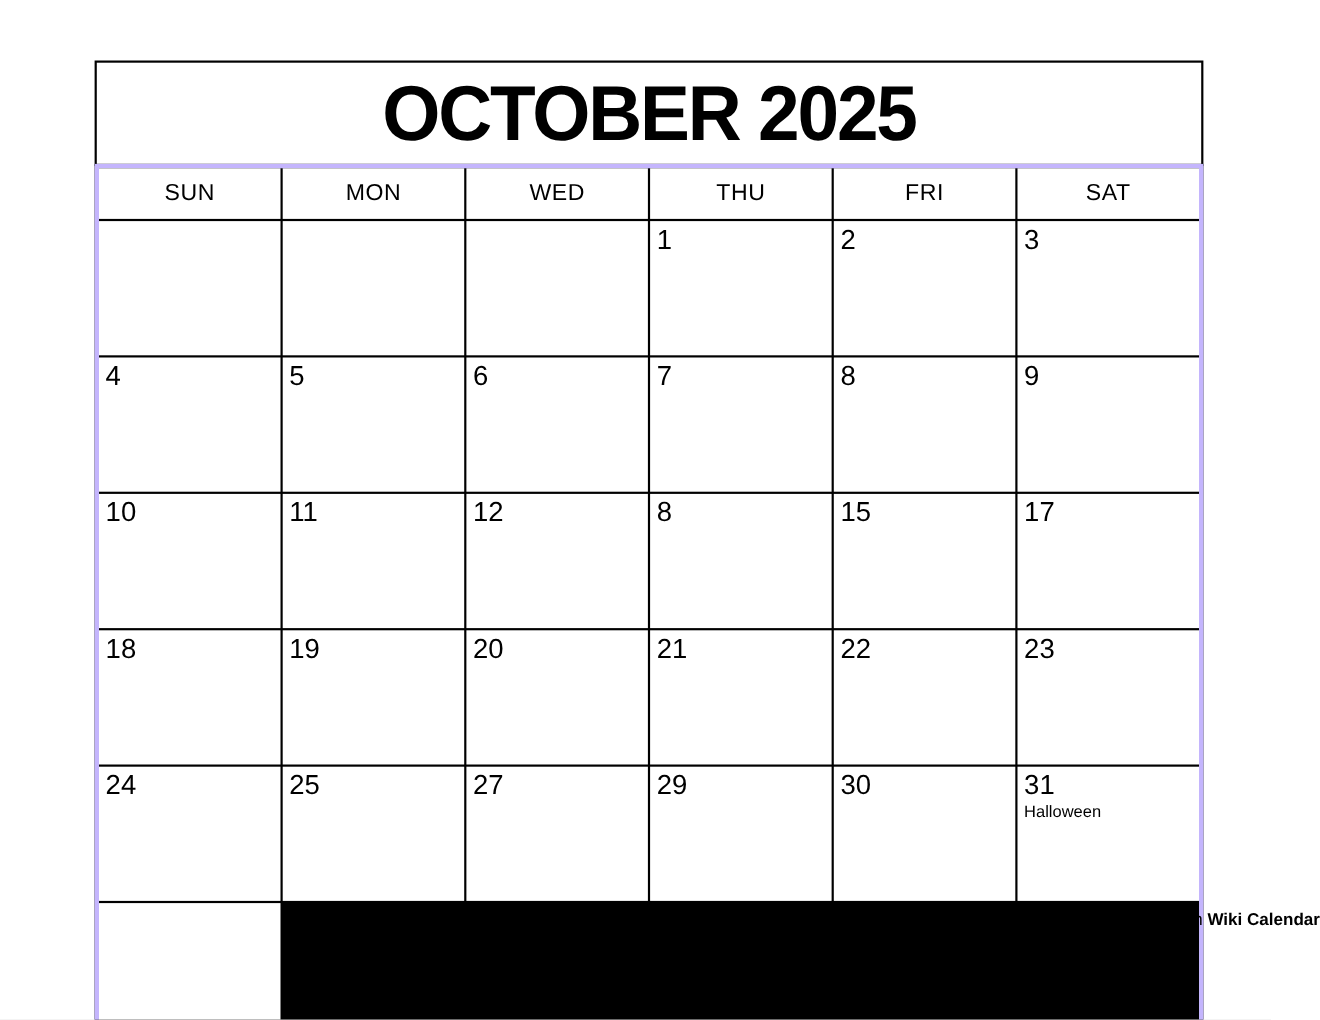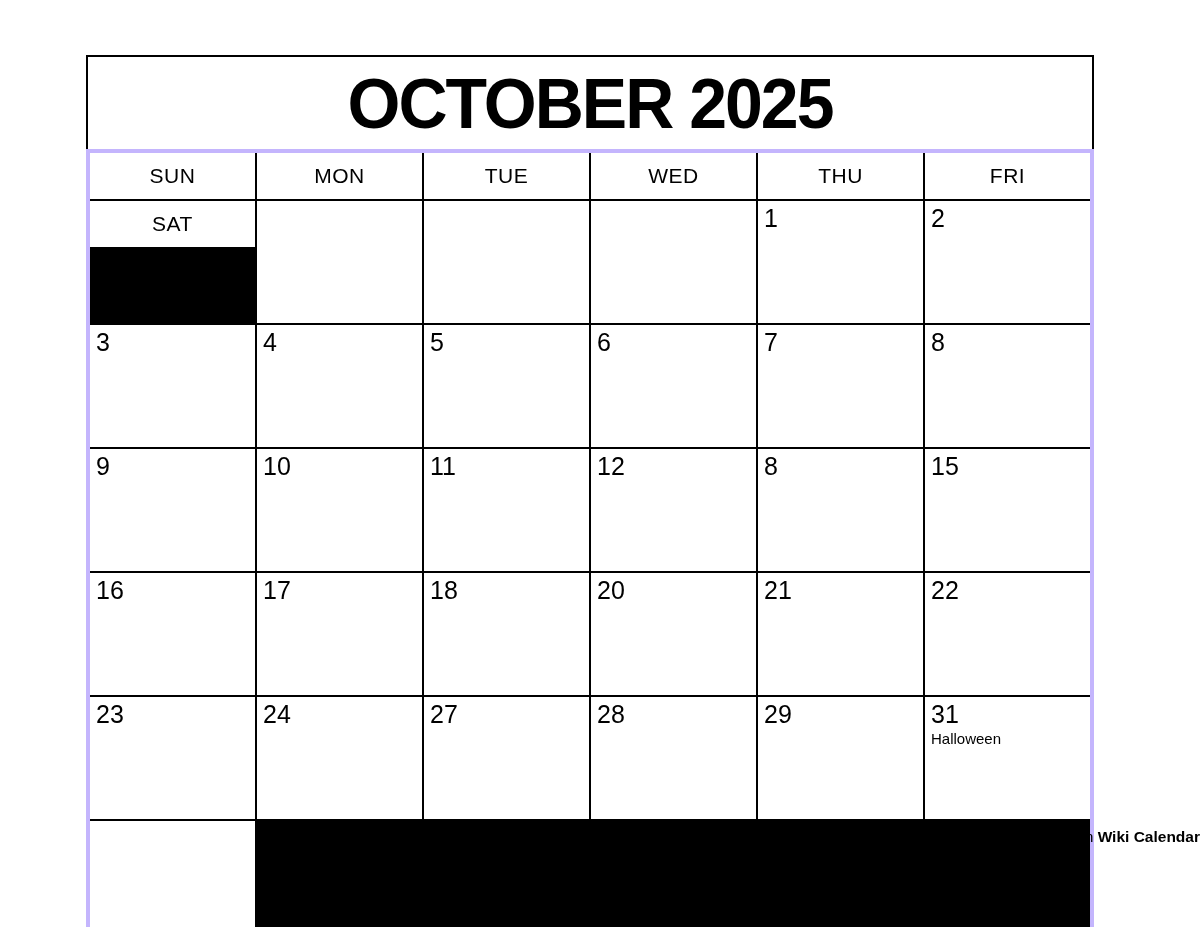--- a/index.html
+++ b/index.html
@@ -102,23 +102,20 @@
       <span class="title-text">OCTOBER 2025</span>
     </div>
     <div class="grid">
         <div class="weekday-cell">
           <span>SUN</span>
         </div>
         <div class="weekday-cell">
           <span>MON</span>
         </div>
         <div class="weekday-cell">
-          <span>TUE</span>
-        </div>
-        <div class="weekday-cell">
           <span>WED</span>
         </div>
         <div class="weekday-cell">
           <span>THU</span>
         </div>
         <div class="weekday-cell">
           <span>FRI</span>
         </div>
         <div class="weekday-cell">
           <span>SAT</span>
@@ -168,51 +165,54 @@
         <div class="day-cell">
           <span class="day-number">12</span>
         </div>
         <div class="day-cell">
           <span class="day-number">8</span>
         </div>
         <div class="day-cell">
           <span class="day-number">15</span>
         </div>
         <div class="day-cell">
-          <span class="day-number">16</span>
-        </div>
-        <div class="day-cell">
           <span class="day-number">17</span>
         </div>
         <div class="day-cell">
           <span class="day-number">18</span>
         </div>
         <div class="day-cell">
+          <span class="day-number">19</span>
+        </div>
+        <div class="day-cell">
           <span class="day-number">20</span>
         </div>
         <div class="day-cell">
           <span class="day-number">21</span>
         </div>
         <div class="day-cell">
           <span class="day-number">22</span>
         </div>
         <div class="day-cell">
           <span class="day-number">23</span>
         </div>
         <div class="day-cell">
           <span class="day-number">24</span>
         </div>
         <div class="day-cell">
+          <span class="day-number">25</span>
+        </div>
+        <div class="day-cell">
           <span class="day-number">27</span>
         </div>
         <div class="day-cell">
-          <span class="day-number">28</span>
-        </div>
-        <div class="day-cell">
           <span class="day-number">29</span>
+        </div>
+        <div class="day-cell">
+          <span class="day-number">30</span>
         </div>
         <div class="day-cell">
           <span class="day-number">31</span>
           <span class="event-label">Halloween</span>
         </div>
         <div class="day-cell">
           <span class="day-number"></span>
         </div>
       </div>
   </div>

